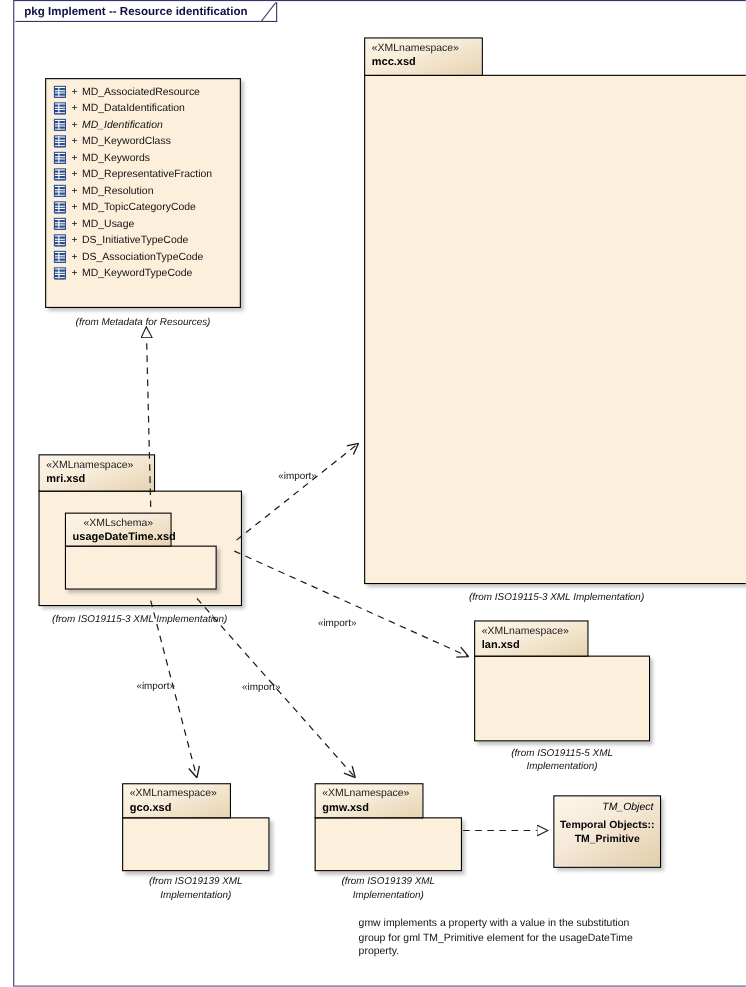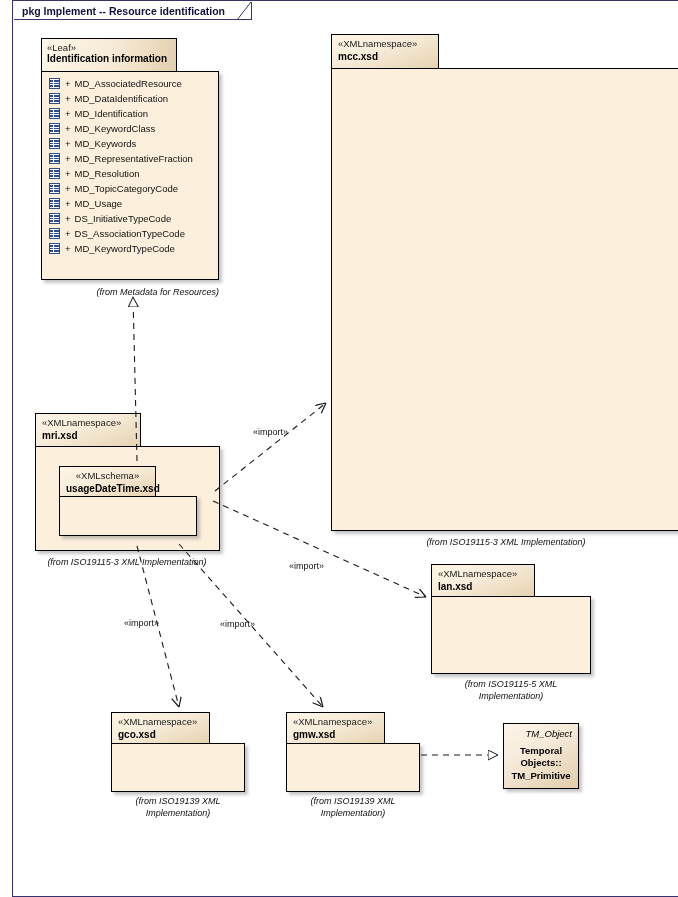--- a/index.html
+++ b/index.html
@@ -82,21 +82,21 @@
     position:relative;background:#ffffff;border:1px solid #2b4f8e;
     box-sizing:border-box;
   }
   .cicon i{position:absolute;left:0;display:block;height:1.5px;background:#2b4f8e;}
   .cicon i:nth-child(1){top:1px;width:9px;}
   .cicon i:nth-child(2){top:3.5px;width:9px;}
   .cicon i:nth-child(3){top:6px;width:9px;}
   .cicon i:nth-child(4){top:8.5px;width:9px;}
   .cicon b{position:absolute;left:2.5px;top:0;width:1.5px;height:9px;background:#ffffff;}
   .leaflbl{font-size:9.5px;color:#101010;white-space:nowrap;}
-  .leaflbl.ital{}
+  .leaflbl.ital{font-style:italic;}
 
   
   .cls{
     position:absolute;box-sizing:border-box;
     border:1px solid #000;
     background:linear-gradient(150deg,#fdf6ea 0%,#f6eada 40%,#e2cdab 100%);
     box-shadow:3px 3px 3px rgba(120,120,120,.42);
     display:flex;flex-direction:column;align-items:center;justify-content:center;
     text-align:center;line-height:12.5px;
     font-size:9.5px;color:#000;
@@ -138,24 +138,20 @@
 <div id="canvas">
 
   <div id="frame-tab">
     <span>pkg Implement -- Resource identification</span>
   </div>
   <svg id="frame-tab-slant" style="left:224px;" viewBox="0 0 14 18">
     <polygon points="0,0 14,0 0,18" fill="#ffffff"></polygon>
     <line x1="14" y1="0" x2="0" y2="18" stroke="#35356b" stroke-width="1"></line>
   </svg>
 
-  <div id="leaf-tab">
-    <div class="stereo">«Leaf»</div>
-    <div class="pkgname">Identification information</div>
-  </div>
   <div id="leaf-body">
     <div class="leafrow">
       <span class="cicon">
           <i></i>
           <i></i>
           <i></i>
           <i></i>
           <b></b>
         </span>
       <span class="leaflbl">+</span>
@@ -276,21 +272,21 @@
           <i></i>
           <i></i>
           <i></i>
           <i></i>
           <b></b>
         </span>
       <span class="leaflbl">+</span>
       <span class="leaflbl" style="margin-left:4px">MD_KeywordTypeCode</span>
     </div>
   </div>
-  <div class="fromnote" style="left:28px;top:286px;width:178px;text-align:right;">(from Metadata for Resources)</div>
+  <div class="fromnote" style="left:28px;top:286px;width:178px;">(from Metadata for Resources)</div>
 
   <div class="pkg" style="left:318px;top:33px;width:350px;height:497px;">
     <div class="pkg-tab" style="width:108px;height:35px;">
       <div class="stereo">«XMLnamespace»</div>
       <div class="pkgname">mcc.xsd</div>
     </div>
     <div class="pkg-body" style="top:34px;width:350px;height:463px;"></div>
 
     <div class="cls" style="left:17px;top:54px;width:153px;height:48px;">
       <span class="st">«Abstract»</span>
@@ -408,31 +404,32 @@
   <div class="pkg" style="left:273px;top:711px;width:134px;height:80px;">
     <div class="pkg-tab" style="width:99px;height:32px;">
       <div class="stereo">«XMLnamespace»</div>
       <div class="pkgname">gmw.xsd</div>
     </div>
     <div class="pkg-body" style="top:31px;width:134px;height:49px;"></div>
   </div>
   <div class="fromnote" style="left:273px;top:795px;width:134px;">(from ISO19139 XML
 Implementation)</div>
 
-  <div class="cls" style="left:490px;top:722px;width:76px;height:66px;justify-content:flex-start;padding-top:4px;align-items:center;">
+  <div class="cls" style="left:490px;top:722px;width:98px;height:66px;justify-content:flex-start;padding-top:4px;align-items:center;">
     <span class="tmhdr">TM_Object</span>
     <span class="nm">Temporal Objects::</span>
     <span class="nm">TM_Primitive</span>
   </div>
 
   <div class="edgelbl" style="left:240px;top:426px;">«import»</div>
   <div class="edgelbl" style="left:276px;top:560px;">«import»</div>
   <div class="edgelbl" style="left:111px;top:617px;">«import»</div>
   <div class="edgelbl" style="left:207px;top:618px;">«import»</div>
 
+  <div id="note">gmw implements a property with a value in the substitution group for gml TM_Primitive element for the usageDateTime property.</div>
 
   <svg class="overlay" viewBox="0 0 678 897">
     <defs>
       <marker id="hollowtri" markerWidth="12" markerHeight="12" refX="10" refY="5" orient="auto" markerUnits="userSpaceOnUse">
         <path d="M0,0 L10,5 L0,10 z" fill="#ffffff" stroke="#1a1a1a" stroke-width="1"></path>
       </marker>
       <marker id="openarrow" markerWidth="13" markerHeight="13" refX="11" refY="5" orient="auto" markerUnits="userSpaceOnUse">
         <path d="M1,0 L11,5 M1,10 L11,5" fill="none" stroke="#1a1a1a" stroke-width="1.2"></path>
       </marker>
     </defs>

